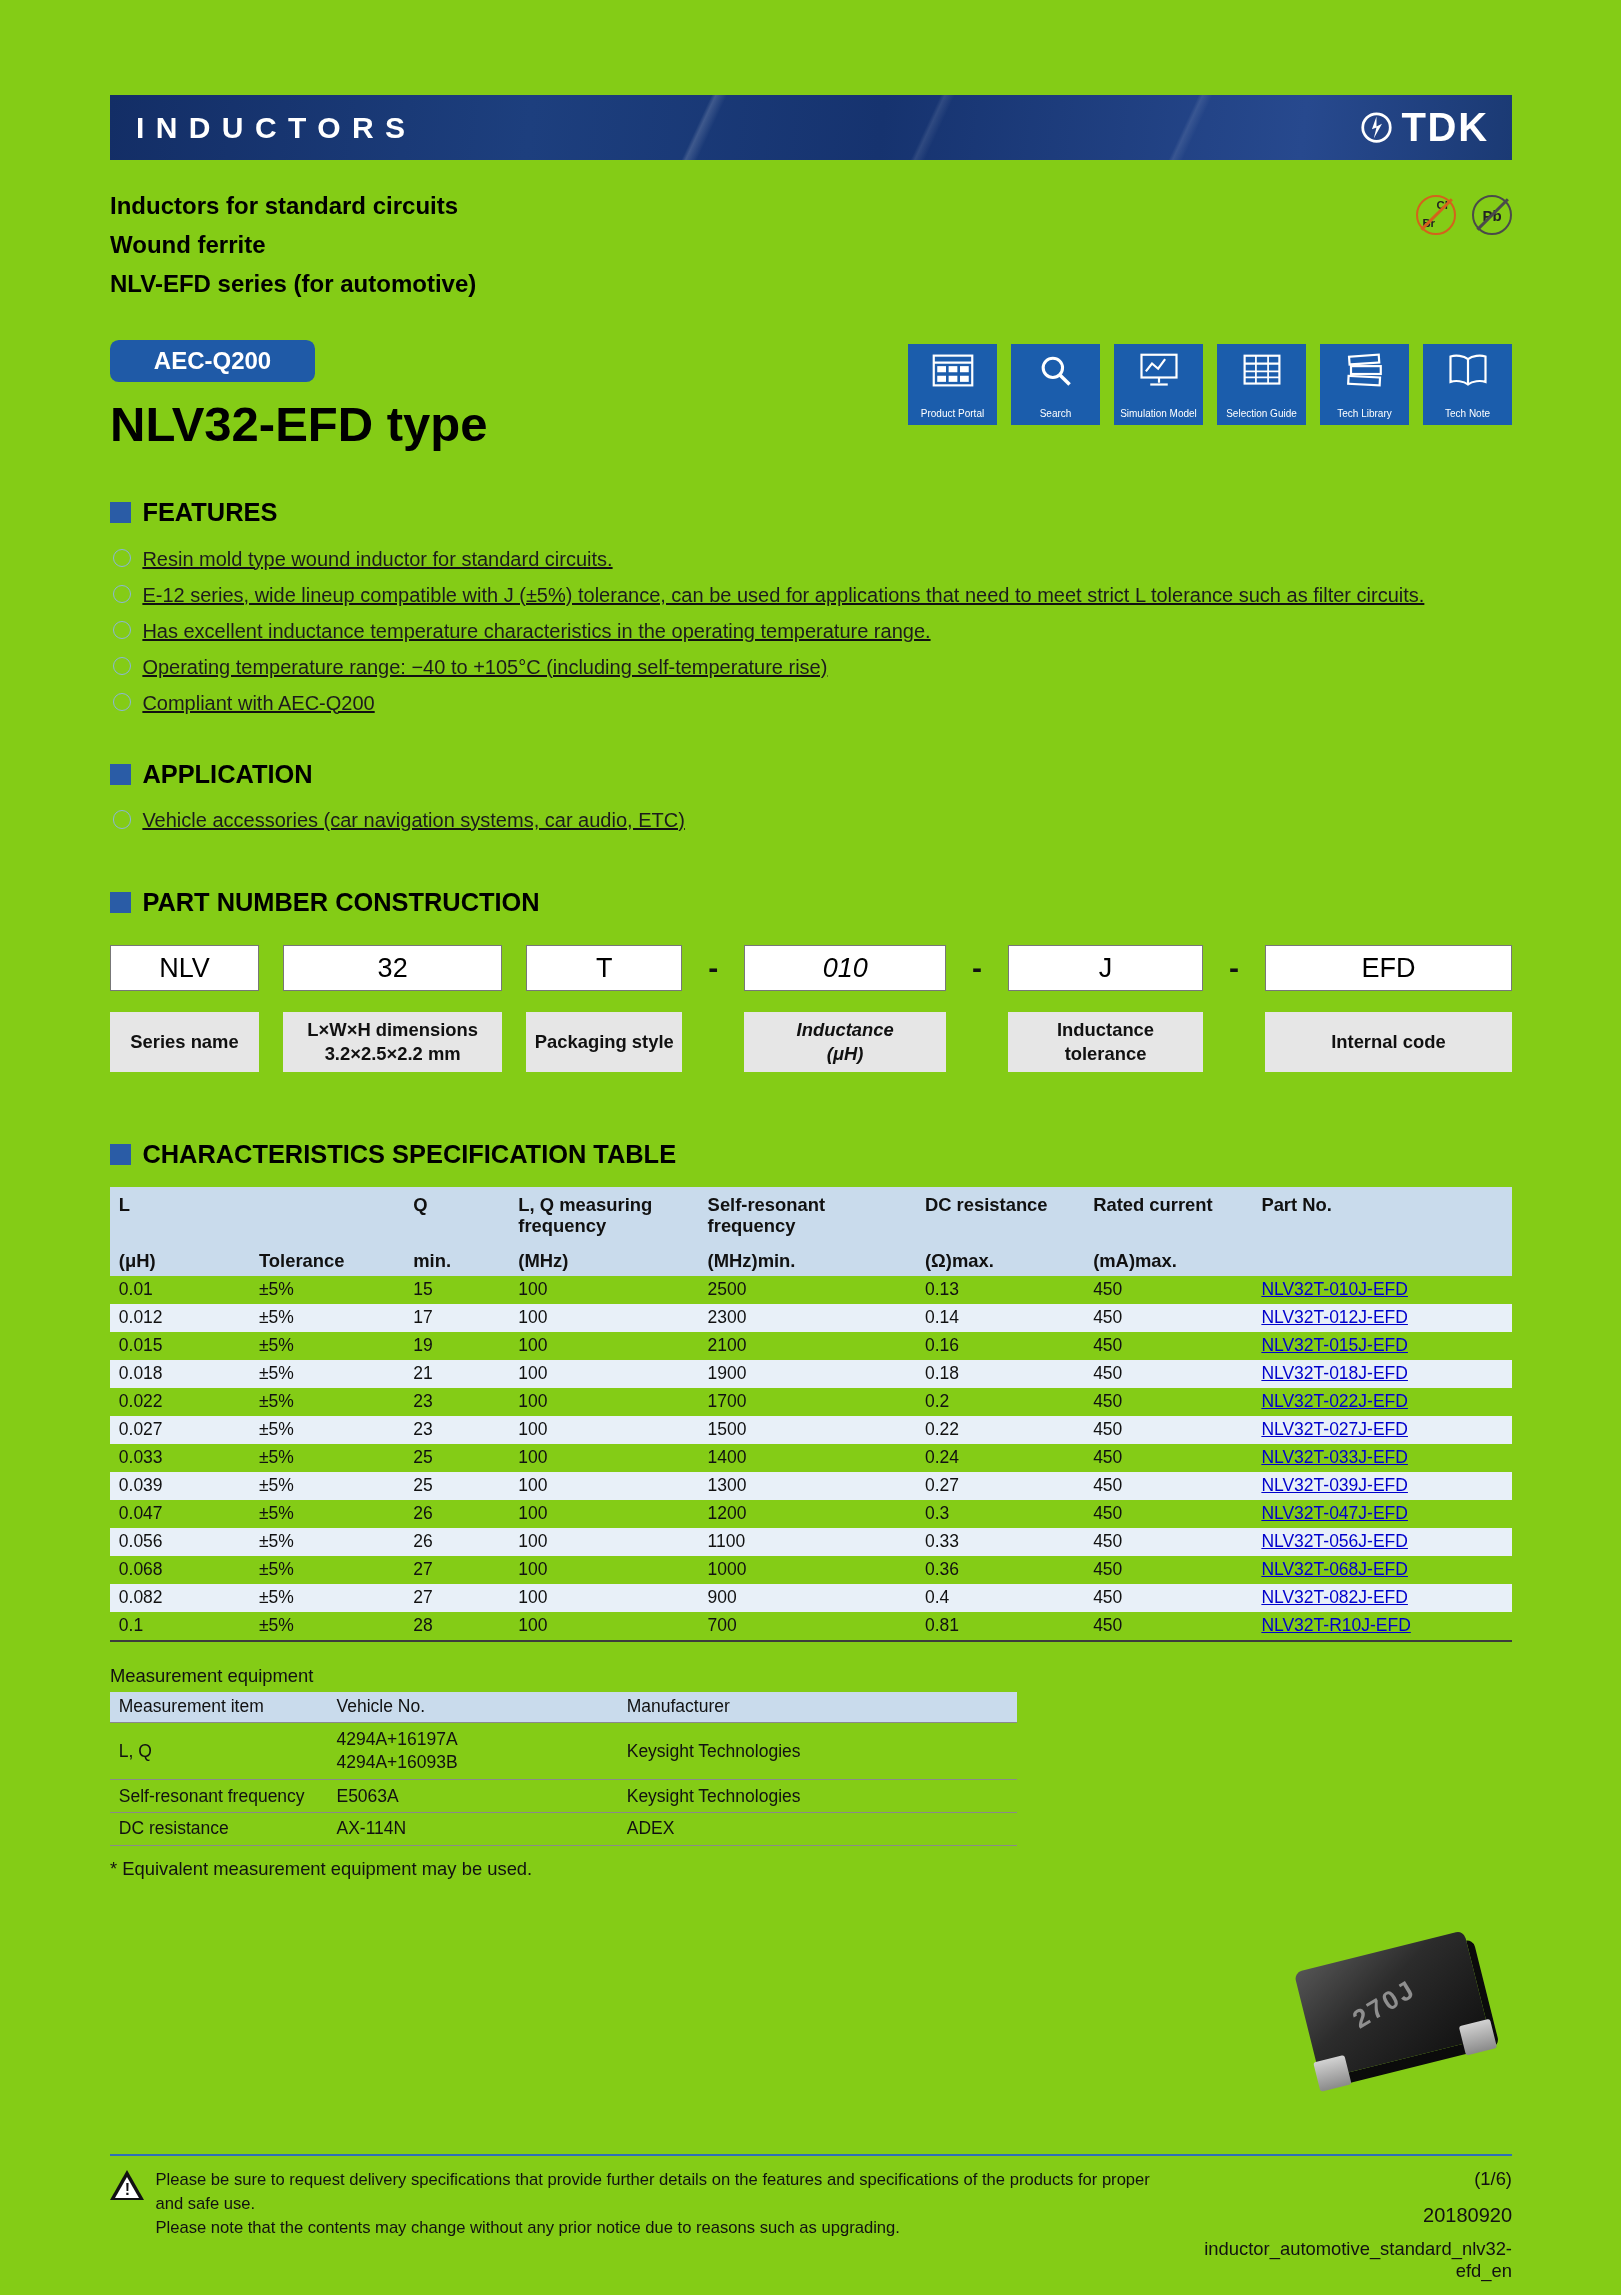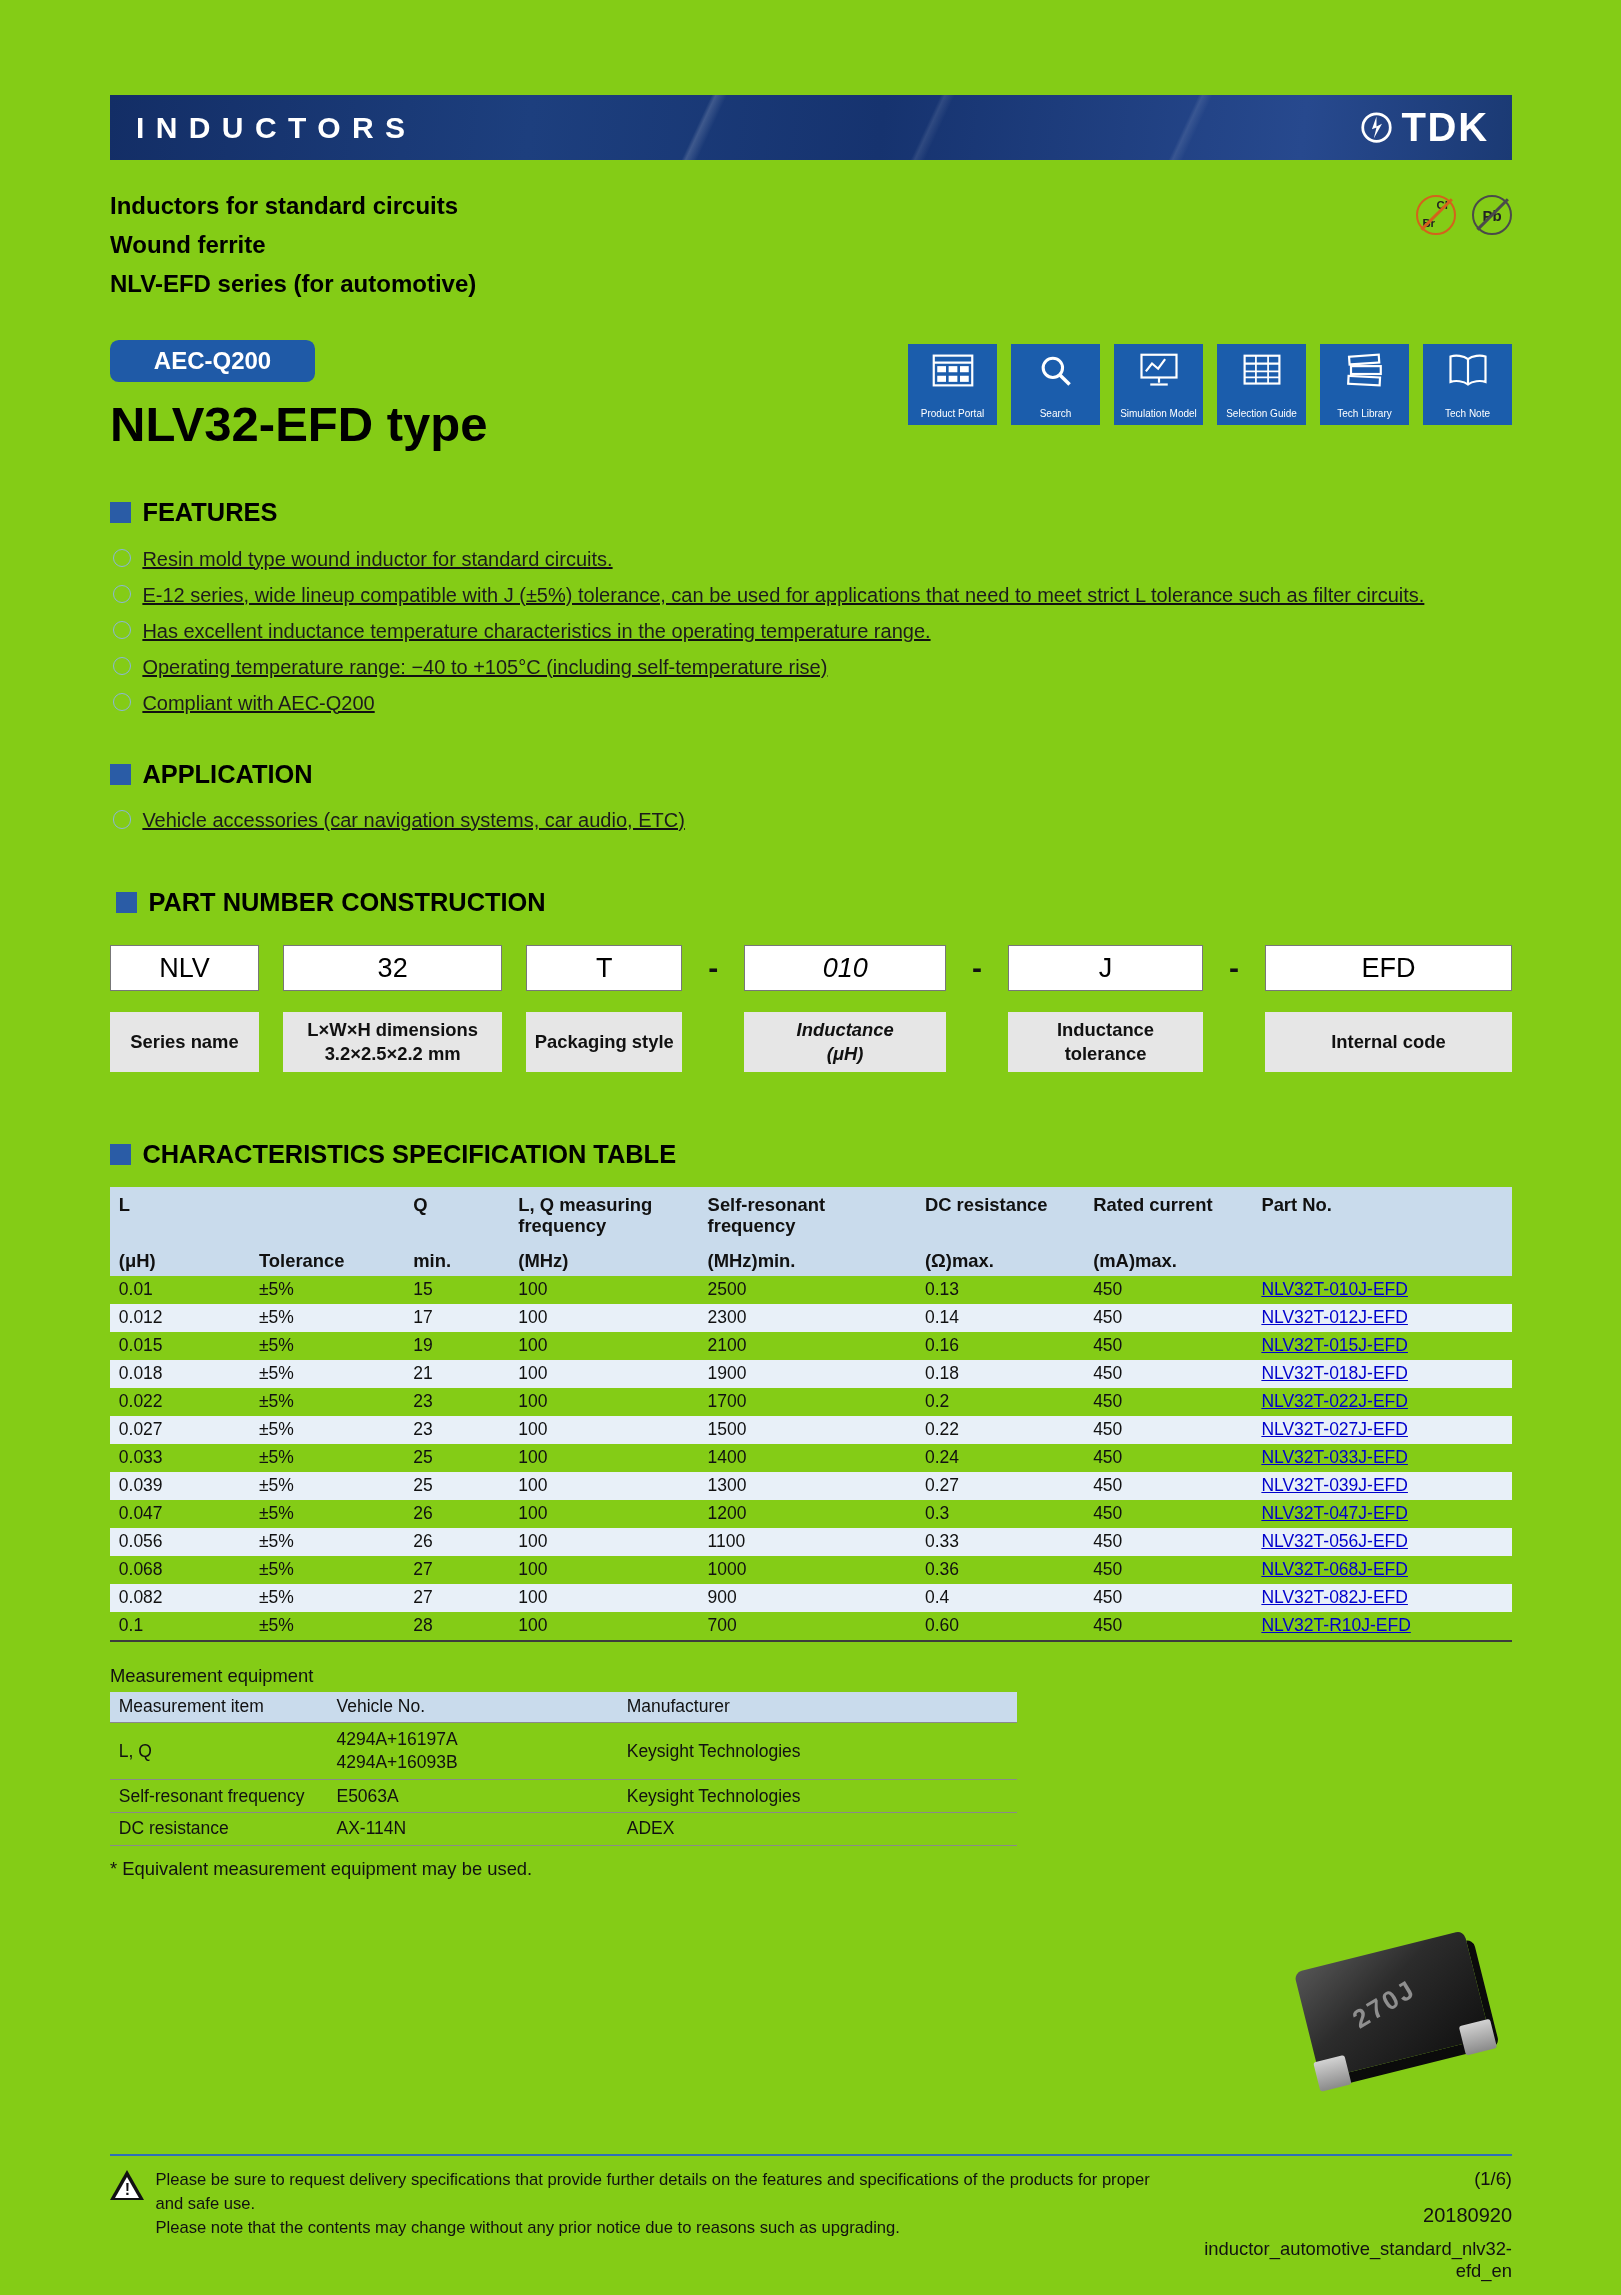--- a/index.html
+++ b/index.html
@@ -43,21 +43,21 @@
   .tool-btn { width:89px; height:81px; background:#1b5dac; display:flex; flex-direction:column;
     align-items:center; cursor:pointer; }
   .tool-btn svg { margin-top:8px; }
   .tool-label { color:#fff; font-size:10px; white-space:nowrap; margin-top:auto; margin-bottom:5.3px; }
 
   
   .section-heading { display:flex; align-items:center; gap:11.4px; font-size:25.4px; font-weight:bold; color:#000; }
   .sq { width:21px; height:21px; background:#2a5ca6; flex:0 0 21px; }
   .mt-features { margin-top:46px; }
   .mt-application { margin-top:42px; }
-  .mt-pn { margin-top:53px;margin-left:6px; }
+  .mt-pn { margin-top:53px; }
   .mt-spec { margin-top:68px; }
 
   
   .bullet-list { list-style:none; margin-top:17.5px;text-decoration:underline; }
   .bullet-list li { display:flex; font-size:20px; line-height:29px; margin-bottom:7px; color:#1c1c1c; }
   .ring { flex:0 0 18.4px; width:18.4px; height:18.4px; border:1.8px solid #8cb6dc; border-radius:50%; margin:4.4px 11.4px 0 2.6px; }
   .bullet-text { max-width:1349px; }
 
   
   .pn-row { display:flex; justify-content:space-between; margin-top:28px; }
@@ -507,21 +507,21 @@
             <td>450</td>
             <td><a class="part-link">NLV32T-082J-EFD</a></td>
           </tr>
 
           <tr>
             <td>0.1</td>
             <td>±5%</td>
             <td>28</td>
             <td>100</td>
             <td>700</td>
-            <td>0.60</td>
+            <td>0.81</td>
             <td>450</td>
             <td><a class="part-link">NLV32T-R10J-EFD</a></td>
           </tr>
         </tbody>
     </table>
 
     <div class="meas-title">Measurement equipment</div>
     <table class="meas-table">
       <colgroup>
           <col class="m1">

